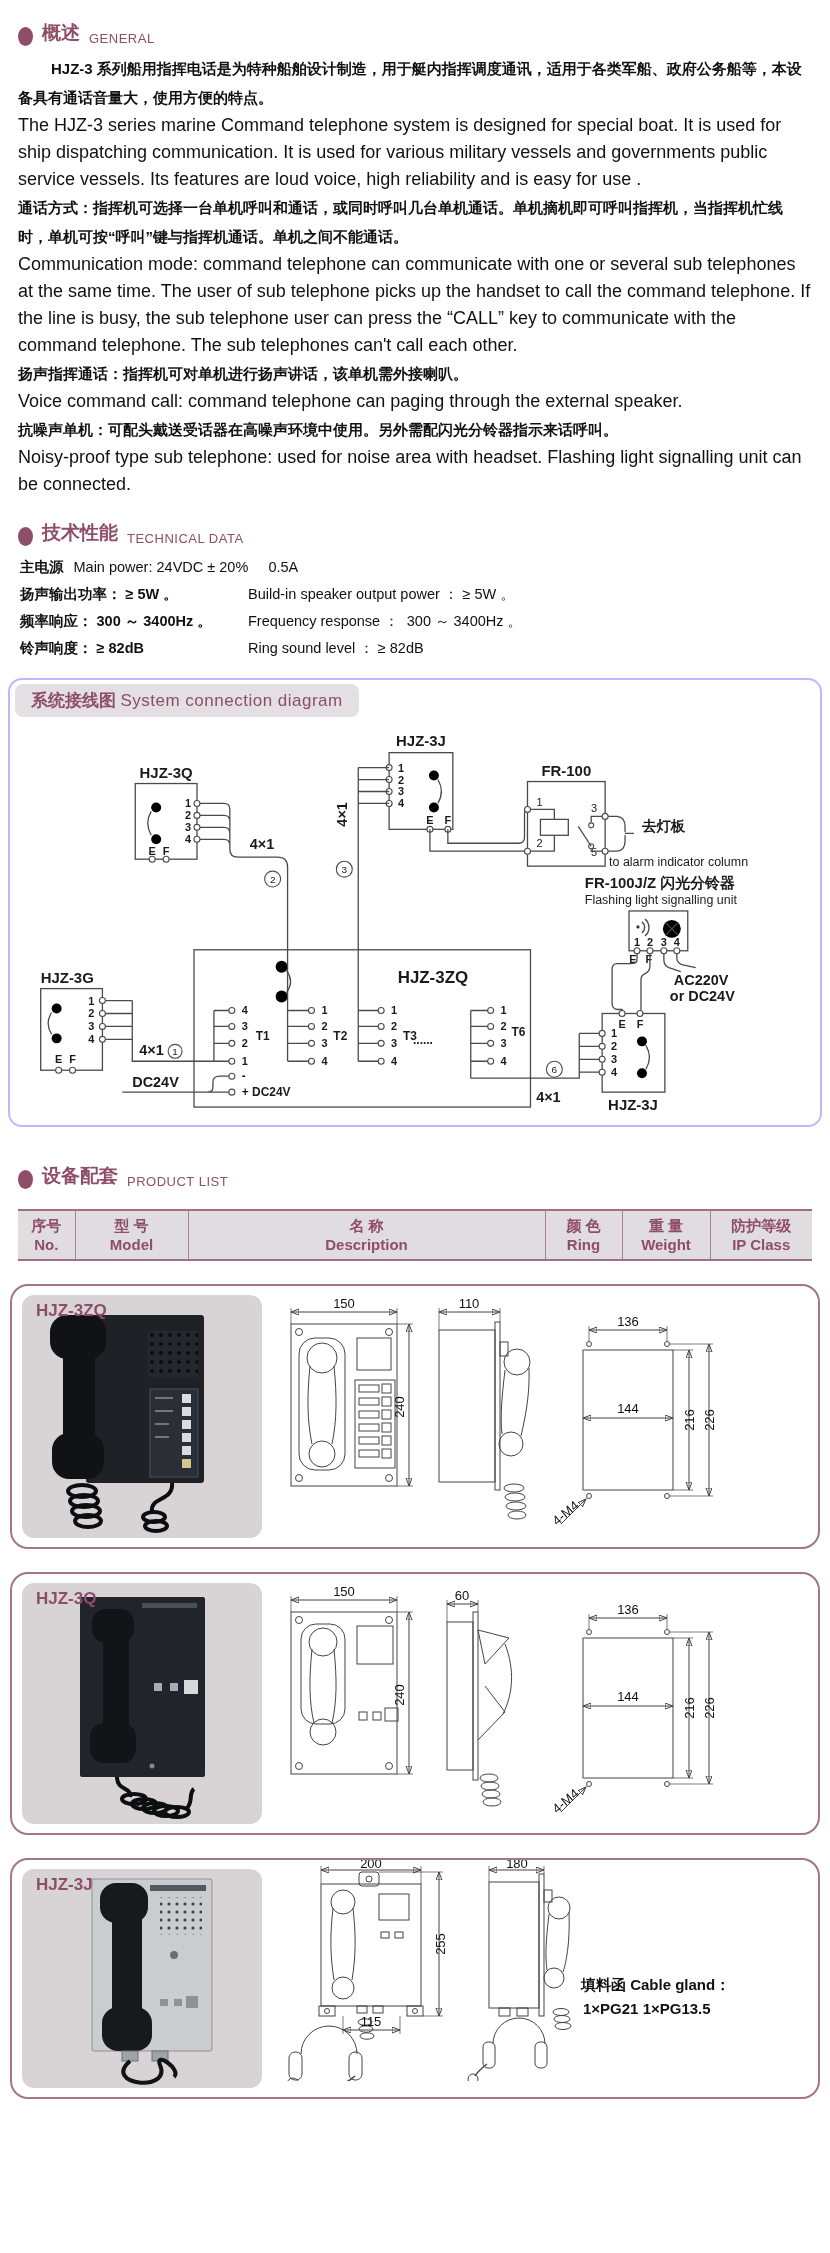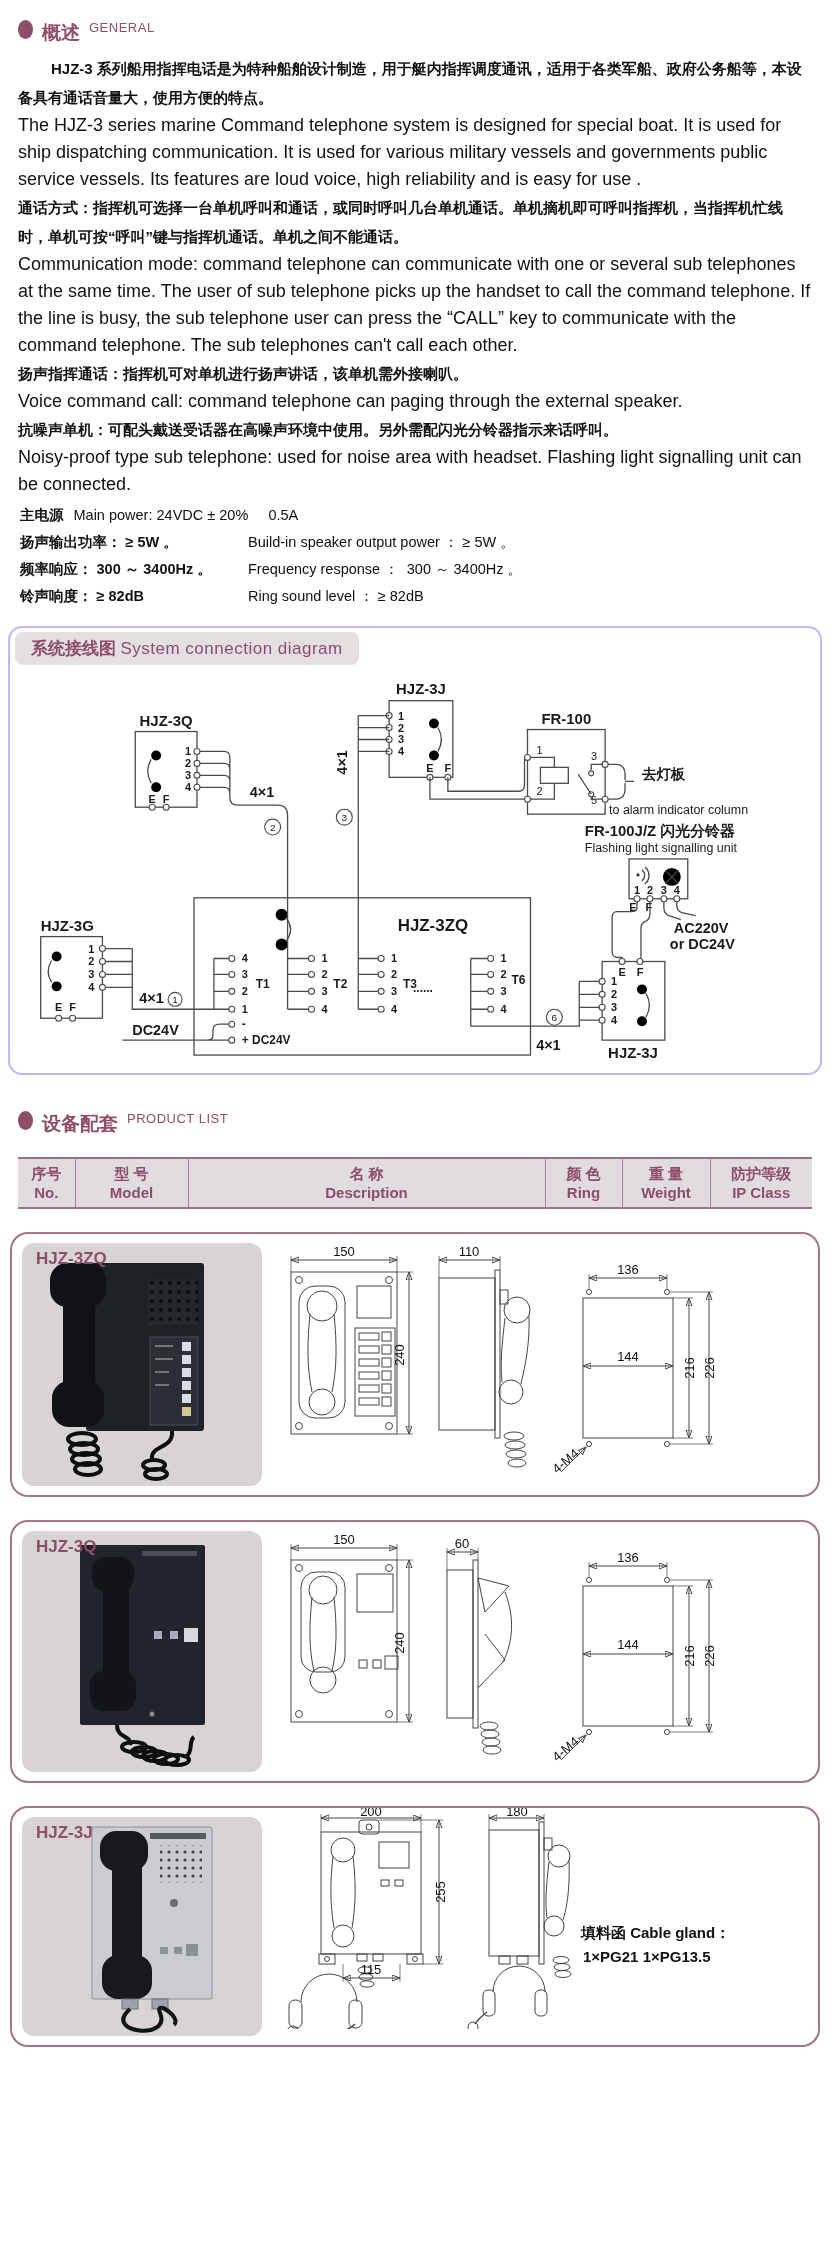--- a/index.html
+++ b/index.html
@@ -1,19 +1,19 @@
 <!DOCTYPE html>
 <html><head>
 <meta charset="utf-8">
 <style>
   html,body{margin:0;padding:0;background:#fff}
   body{width:830px;font-family:"Liberation Sans","DejaVu Sans",sans-serif;color:#111}
   .page{padding:6px 18px 24px 18px}
   
-  .heading{display:flex;align-items:flex-start;gap:9px;margin:14px 0 8px 0}
+  .heading{display:flex;align-items:flex-end;gap:9px;margin:14px 0 8px 0}
   .bullet{width:15px;height:19px;border-radius:50%;background:#8e4d68;flex:0 0 auto}
   .h-zh{font-size:19px;font-weight:bold;color:#8e4d68}
   .h-en{font-size:13px;color:#8e4d68;letter-spacing:.5px}
   
   p{margin:0}
   .zh{font-size:15px;font-weight:bold;line-height:29px}
   .zh.indent{text-indent:2.2em}
   .en{font-size:18px;font-weight:normal;line-height:27px}
   
   .tech{margin:4px 0 10px 2px}
@@ -62,20 +62,25 @@
   <p class="zh indent">HJZ-3 系列船用指挥电话是为特种船舶设计制造，用于艇内指挥调度通讯，适用于各类军船、政府公务船等，本设备具有通话音量大，使用方便的特点。</p>
   <p class="en">The HJZ-3 series marine Command telephone system is designed for special boat. It is used for ship dispatching communication. It is used for various military vessels and governments public service vessels. Its features are loud voice, high reliability and is easy for use .</p>
 
   <p class="zh">通话方式：指挥机可选择一台单机呼叫和通话，或同时呼叫几台单机通话。单机摘机即可呼叫指挥机，当指挥机忙线时，单机可按“呼叫”键与指挥机通话。单机之间不能通话。</p>
   <p class="en">Communication mode: command telephone can communicate with  one or several sub telephones at the same time. The user of sub telephone picks up the handset to call the command telephone. If the line is busy, the sub telephone user can press the “CALL” key to communicate with the command telephone. The sub telephones can't call each other.</p>
   <p class="zh">扬声指挥通话：指挥机可对单机进行扬声讲话，该单机需外接喇叭。</p>
   <p class="en">Voice command call: command telephone can paging through the external speaker.</p>
   <p class="zh">抗噪声单机：可配头戴送受话器在高噪声环境中使用。另外需配闪光分铃器指示来话呼叫。</p>
   <p class="en">Noisy-proof type sub telephone: used for noise area with headset. Flashing light signalling unit can be connected.</p>
 
+  <div class="heading" style="margin-top:22px">
+    <span class="bullet"></span>
+    <span class="h-zh">技术性能</span>
+    <span class="h-en">TECHNICAL  DATA</span>
+  </div>
   <div class="tech">
     <div class="tech-row single">
       <span class="tzh">主电源</span>
       <span class="ten">Main power: 24VDC ± 20%     0.5A</span>
     </div>
     <div class="tech-row">
       <span class="tzh">扬声输出功率： ≥ 5W 。</span>
       <span class="ten">Build-in speaker output power ： ≥ 5W 。</span>
     </div>
     <div class="tech-row">

